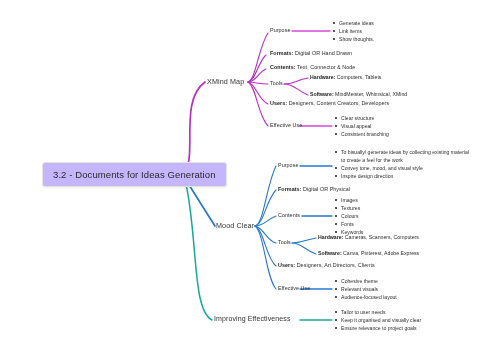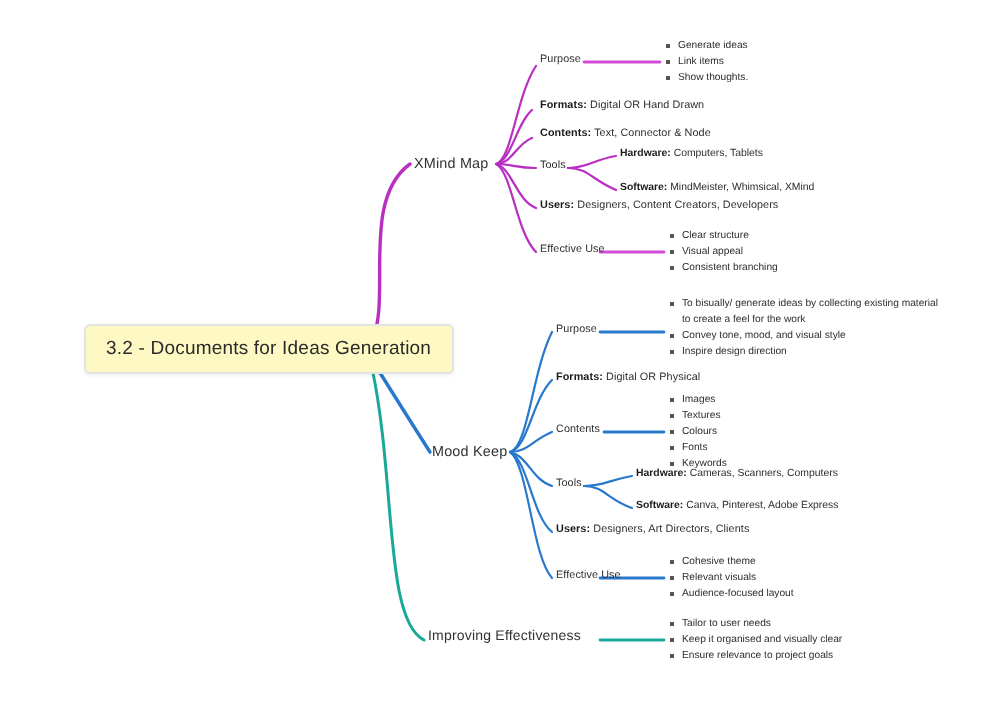--- a/index.html
+++ b/index.html
@@ -13,21 +13,21 @@
   #canvas{position:absolute;inset:0;width:500px;height:353px;}
   svg.links{position:absolute;left:0;top:0;width:500px;height:353px;pointer-events:none;}
 
   .node{position:absolute;white-space:nowrap;}
 
   
   .root{
     left:42px;top:162px;
     border:1px solid #e3e3e3;
     border-radius:3px;
-    background:#fef9c3;
+    background:#c4b5fd;
     padding:6px 10px;
     font-size:9.5px;
     color:#2b2b2b;
     box-shadow:0 1px 2px rgba(0,0,0,.06);
     letter-spacing:.1px;
   }
 
   
   .l1{font-size:7.2px;color:#333;letter-spacing:.1px;}
 
@@ -169,21 +169,21 @@
       <li>
           <span>Visual appeal</span>
         </li>
       <li>
           <span>Consistent branching</span>
         </li>
     </ul>
   </div>
 
   <div class="node l1" style="left:216px;top:221px;">
-    <span>Mood Keep</span>
+    <span>Mood Clear</span>
   </div>
 
   <div class="node l2" style="left:278px;top:162px;">
     <span>Purpose</span>
   </div>
   <div class="bul" style="left:335px;top:148px;">
     <ul>
       <li class="wrap2">
           <span>To bisually/ generate ideas by collecting existing material to create a feel for the work</span>
         </li>

